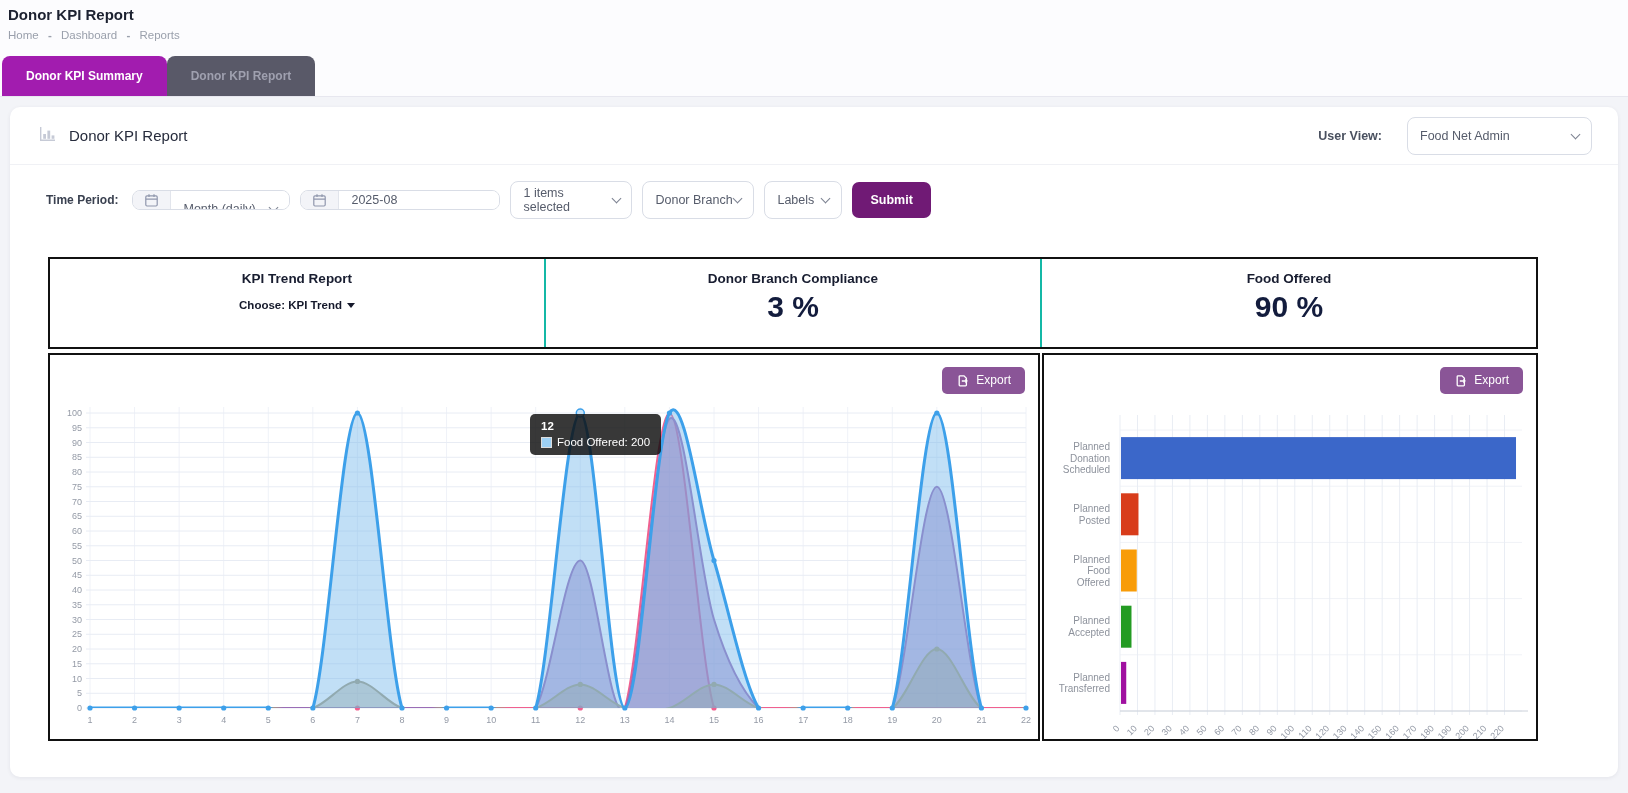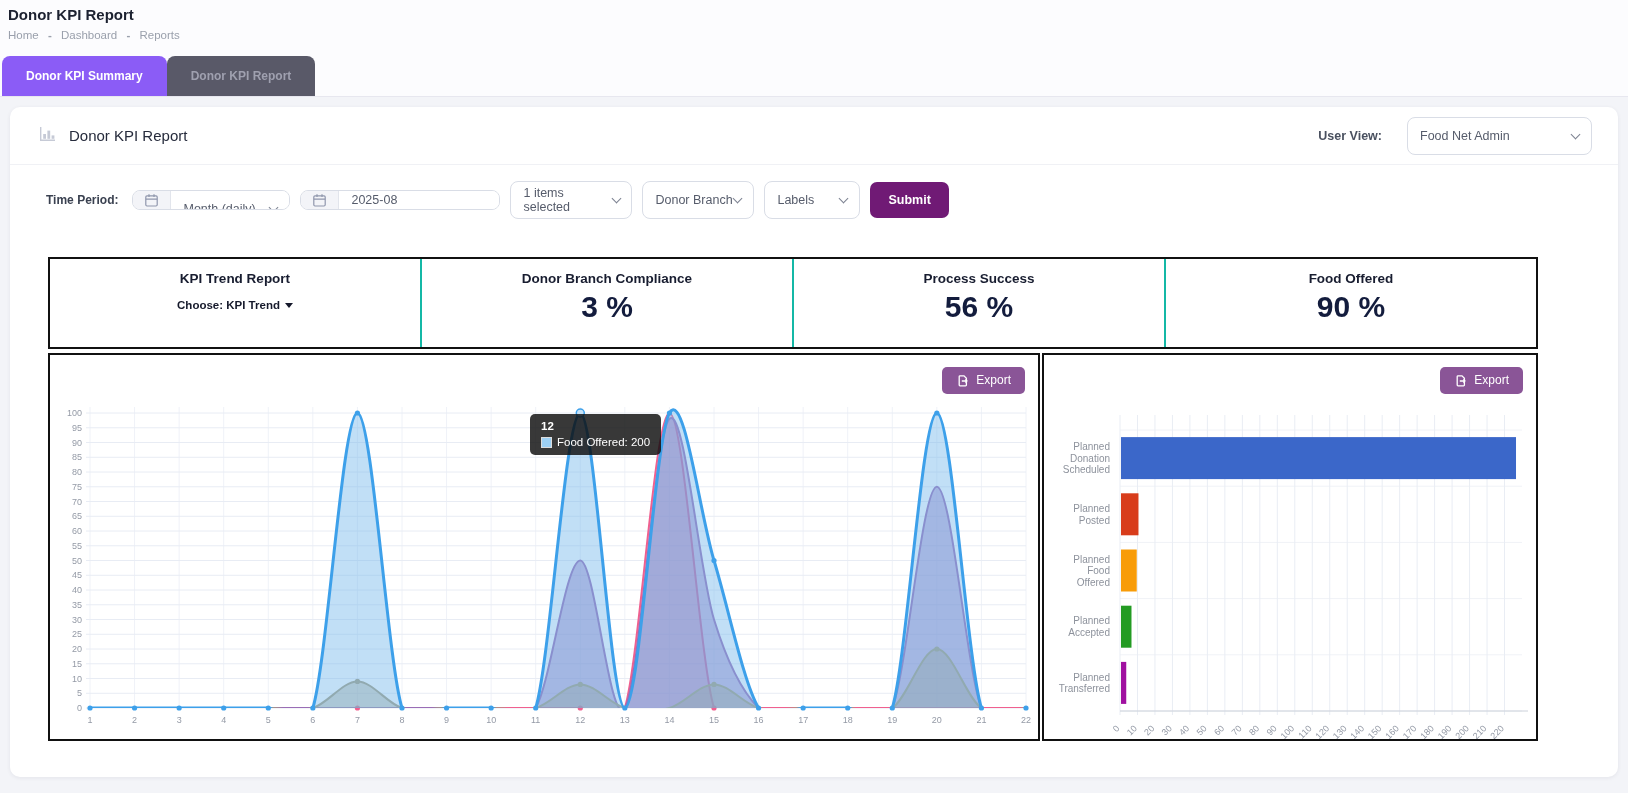--- a/index.html
+++ b/index.html
@@ -7,21 +7,21 @@
     font-family:"Liberation Sans","DejaVu Sans",sans-serif; background:#f3f4f8; }
 
   
   .top-section { background:#fcfcfe; padding:6px 0 0 0; }
   .page-title { font-size:15px; font-weight:700; color:#1c2130; padding-left:8px; }
   .breadcrumb { font-size:11.5px; color:#9aa0ac; padding-left:8px; margin-top:6px; }
   .breadcrumb .sep { margin:0 6px; font-weight:700; }
   .tab-strip { margin-top:15px; border-bottom:1px solid #e7e7ef; padding-left:2px; display:flex; }
   .tab { height:40px; line-height:40px; padding:0 24px; font-size:12px; font-weight:700;
          border-radius:8px 8px 0 0; cursor:pointer; }
-  .tab.active { background:#8b5cf6; color:#ffffff; position:relative; z-index:2; }
+  .tab.active { background:#a21caf; color:#ffffff; position:relative; z-index:2; }
   .tab.inactive { background:#595968; color:#9fa0af; }
 
   
   .page-body { padding:10px; height:702px; }
   .card { background:#ffffff; border-radius:10px; height:670px;
           box-shadow:0 1px 4px rgba(25,30,60,.07); position:relative; }
   .card-header { height:58px; display:flex; align-items:center; padding:0 26px 0 28px;
                  border-bottom:1px solid #f0f1f5; }
   .card-title { font-size:15px; color:#262b3c; margin-left:13px; }
   .user-view { margin-left:auto; display:flex; align-items:center; gap:25px; }
@@ -36,21 +36,21 @@
   
   .filters { display:flex; align-items:center; gap:10px; padding:16px 0 14px 36px; }
   .time-period-label { font-size:12px; font-weight:700; color:#3a4150; margin-right:4px; }
   .input-group { display:flex; align-items:stretch; border:1px solid #d9dde6; border-radius:8px;
                  overflow:hidden; height:20px; background:#fff; }
   .addon { width:38px; background:#f3f4f8; display:flex; align-items:center; justify-content:center;
            border-right:1px solid #e2e5ec; }
   .input-group .select { border:none; border-radius:0; height:36px; }
   .input-group input { border:none; outline:none; font-size:12.5px; color:#565c6b; padding:0 12px;
                        width:160px; font-family:inherit; }
-  .sel-granularity { width:118px; } .sel-items { width:122px; } .sel-branch { width:112px; } .sel-labels { width:96px; }
+  .sel-granularity { width:118px; } .sel-items { width:122px; } .sel-branch { width:112px; } .sel-labels { width:78px; }
   .submit-btn { height:36px; padding:0 18px; border:none; border-radius:7px; background:#701a75;
                 color:#fff; font-size:12.5px; font-weight:700; cursor:pointer; font-family:inherit; }
 
   
   .kpi-table { display:flex; margin:24px 80px 0 38px; width:1490px; height:92px;
                border:2px solid #111; }
   .kpi-cell { flex:1; border-left:2px solid #14b8a6; text-align:center; padding-top:12px; }
   .kpi-cell:first-child { border-left:none; }
   .kpi-cell-title { font-size:13.5px; font-weight:700; color:#181d30; }
   .kpi-choose { font-size:11.5px; font-weight:700; color:#15192b; margin-top:13px; cursor:pointer; }
@@ -163,24 +163,20 @@
     <div class="kpi-table">
       <div class="kpi-cell">
         <div class="kpi-cell-title">KPI Trend Report</div>
         <div class="kpi-choose">
           <span>Choose: KPI Trend</span><span class="caret"></span>
         </div>
       </div>
       <div class="kpi-cell">
         <div class="kpi-cell-title">Donor Branch Compliance</div>
         <div class="kpi-value">3 %</div>
-      </div>
-      <div class="kpi-cell">
-        <div class="kpi-cell-title">Process Success</div>
-        <div class="kpi-value">56 %</div>
       </div>
       <div class="kpi-cell">
         <div class="kpi-cell-title">Food Offered</div>
         <div class="kpi-value">90 %</div>
       </div>
     </div>
 
     <div class="charts">
       <div class="chart-panel left">
         <button class="export-btn">

